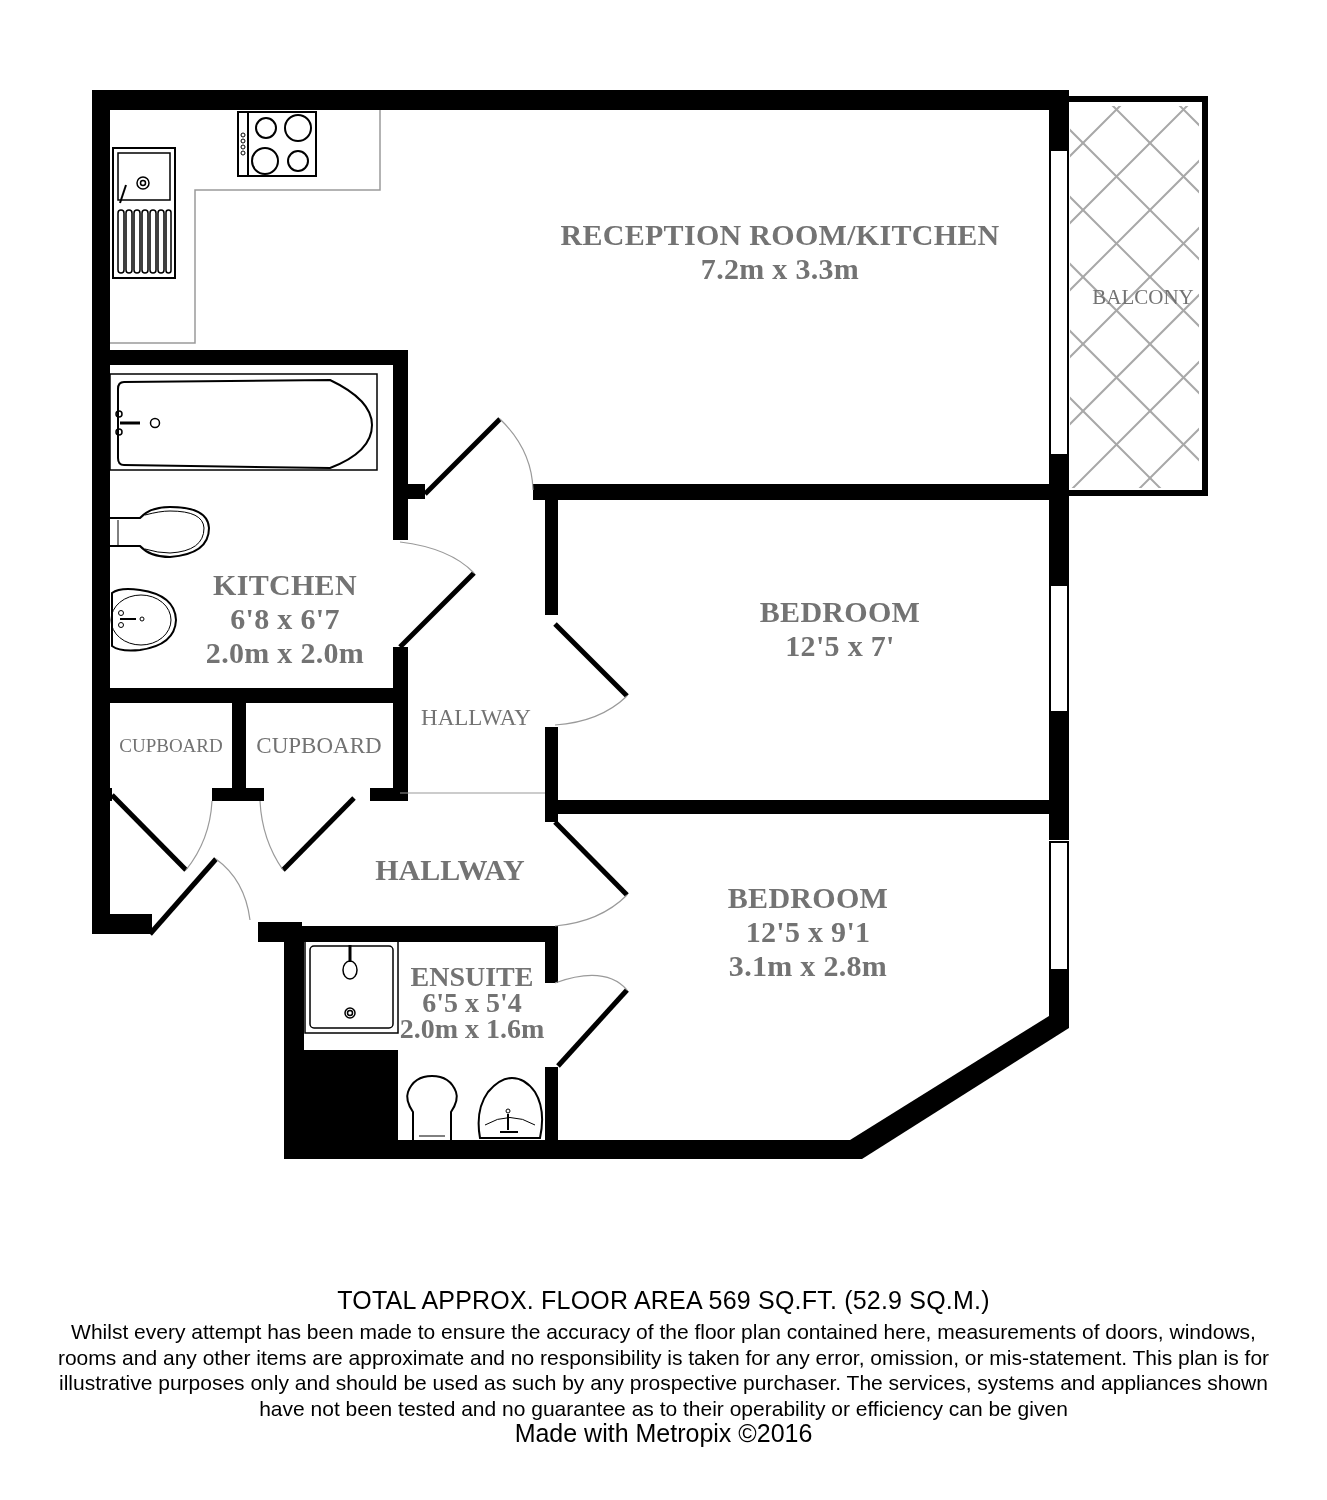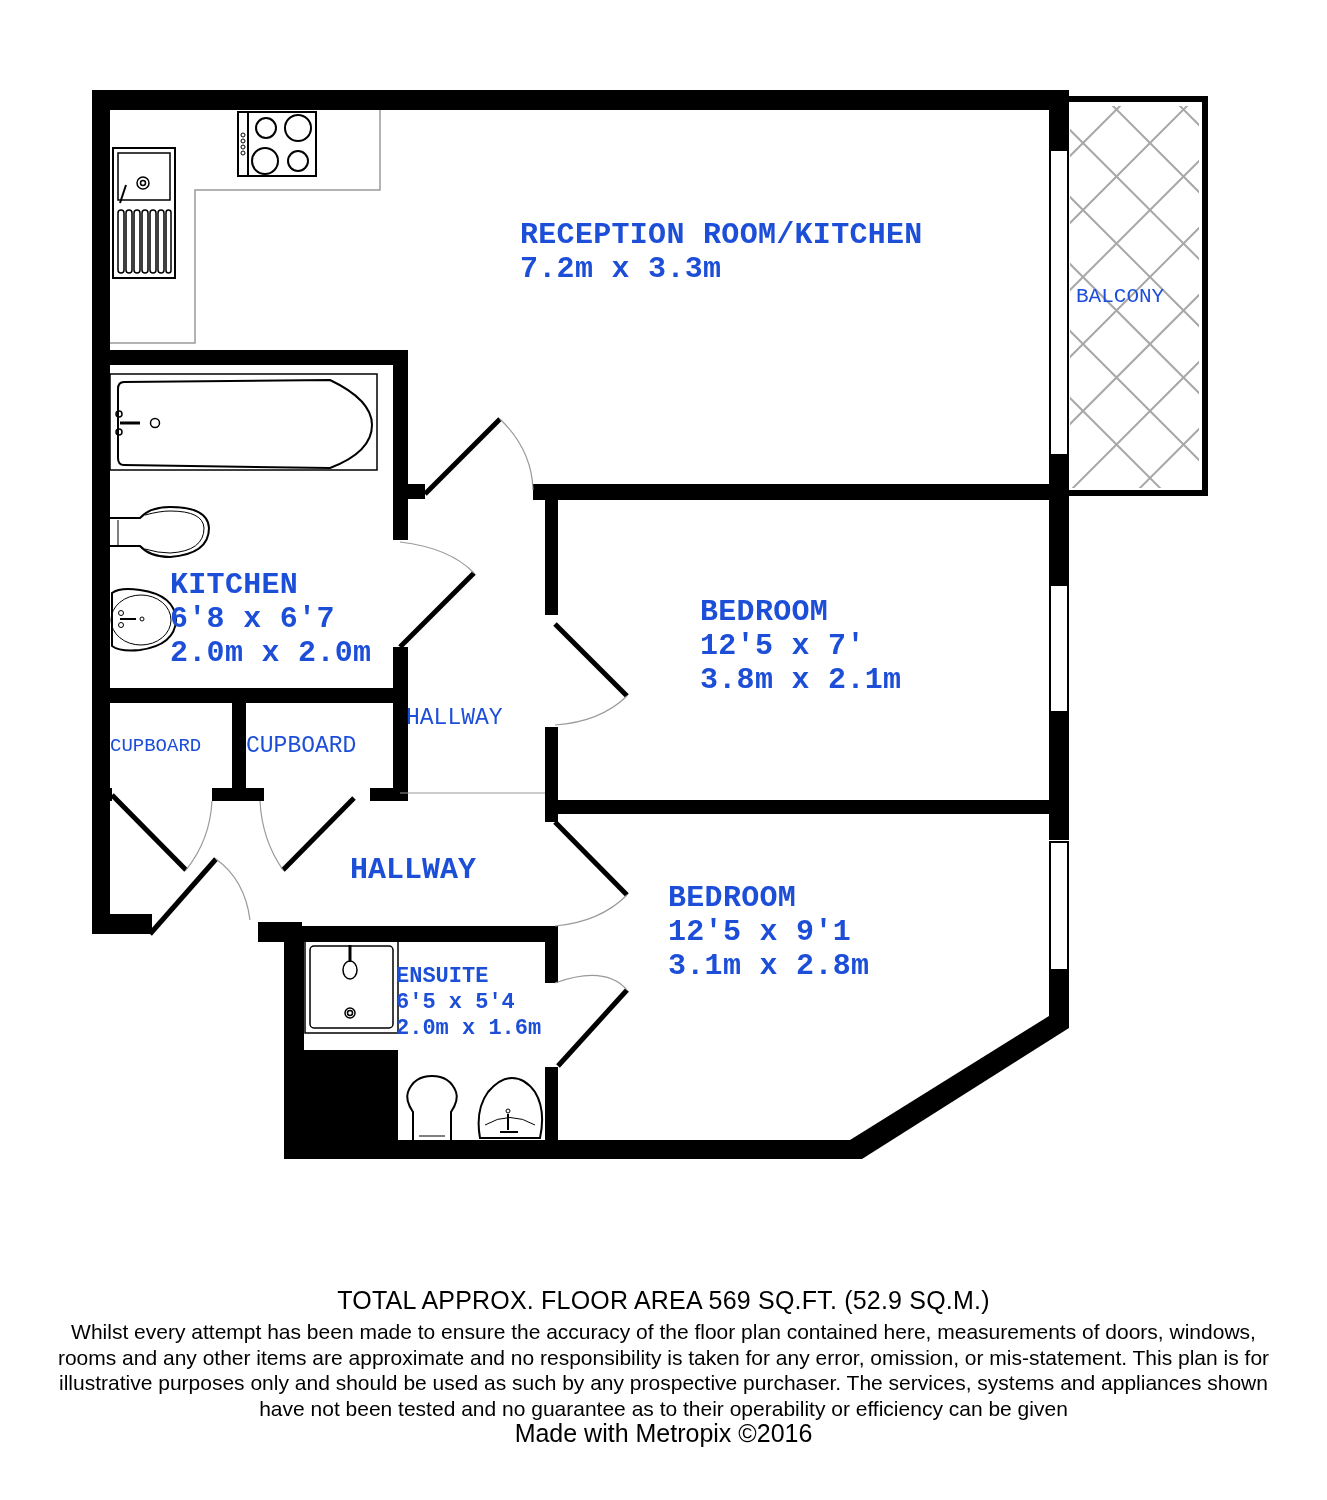--- a/index.html
+++ b/index.html
@@ -1,22 +1,22 @@
 <!DOCTYPE html>
 <html><head>
 <meta charset="utf-8">
 <style>
   html, body { margin: 0; padding: 0; background: #ffffff; }
   body { width: 1327px; height: 1500px; position: relative; overflow: hidden; font-family: "Liberation Sans", sans-serif; color: #000; }
   #plan { position: absolute; left: 0; top: 0; }
-  .lbl { position: absolute; white-space: nowrap; color: #1d4ed8; font-family: Liberation Mono, monospace; }
+  .lbl { position: absolute; text-align: center; white-space: nowrap; color: #737373; font-family: Liberation Serif, serif; }
   .bold { font-weight: bold; }
   .big { font-size: 30px; line-height: 34px; letter-spacing: 0.3px; }
   .small { font-size: 21px; line-height: 24px; }
-  .ens { font-size: 22px; line-height: 26px; }
+  .ens { font-size: 28px; line-height: 26px; }
   #footer { position: absolute; left: 0; top: 1283px; width: 1327px; text-align: center; }
   #footer .total { font-size: 25px; line-height: 34px; letter-spacing: 0.2px; }
   #footer .disc { font-size: 21px; line-height: 25.5px; margin: 2px auto 0; width: 1240px; }
   #footer .credit { font-size: 25px; line-height: 25px; }
 </style>
 </head>
 <body>
 
 <svg id="plan" width="1327" height="1280" viewBox="0 0 1327 1280" xmlns="http://www.w3.org/2000/svg">
   <defs>
@@ -212,21 +212,20 @@
 
 <div class="lbl bold big" style="left:170px; top:568px; width:230px;">
   <div>KITCHEN</div>
   <div>6'8 x 6'7</div>
   <div>2.0m x 2.0m</div>
 </div>
 
 <div class="lbl bold big" style="left:700px; top:595px; width:280px;">
   <div>BEDROOM</div>
   <div>12'5 x 7'</div>
-  <div>3.8m x 2.1m</div>
 </div>
 
 <div class="lbl bold big" style="left:668px; top:881px; width:280px;">
   <div>BEDROOM</div>
   <div>12'5 x 9'1</div>
   <div>3.1m x 2.8m</div>
 </div>
 
 <div class="lbl" style="left:110px; top:734px; width:122px; font-size:19px; line-height:24px;">
   <div>CUPBOARD</div>

